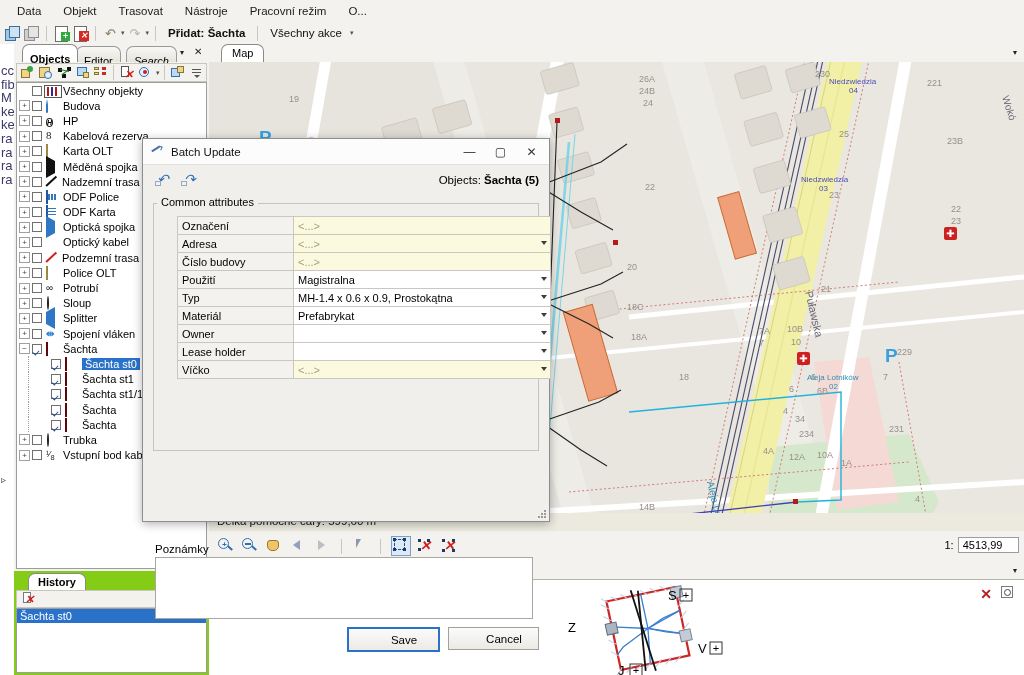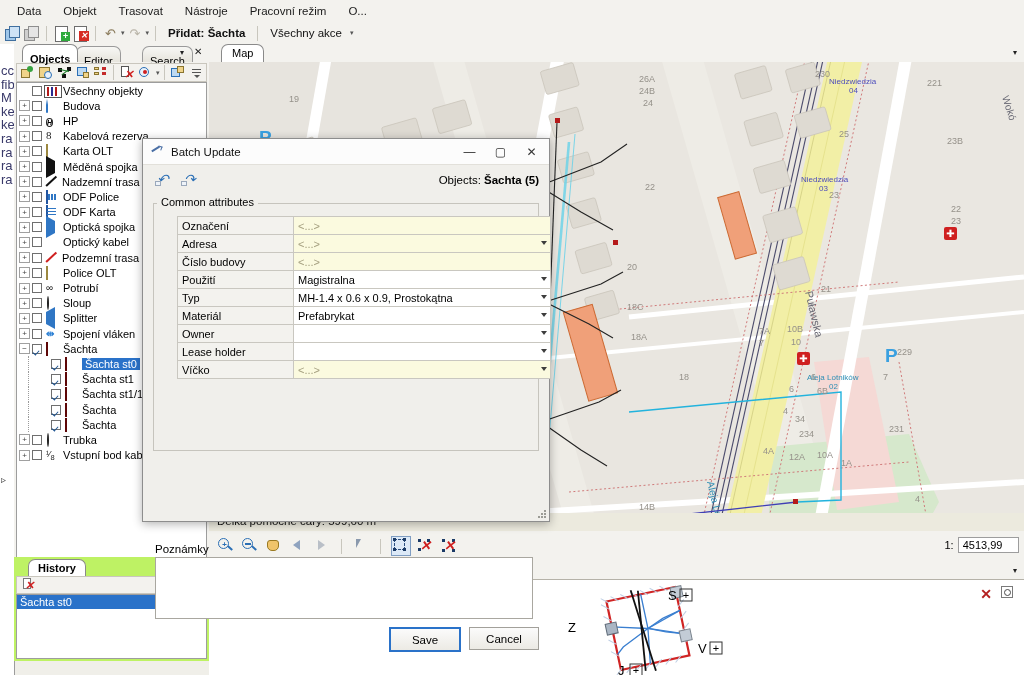--- a/index.html
+++ b/index.html
@@ -100,21 +100,21 @@
   .i-polOLT{width:12px;height:8px;background:#f2d98a;border:1px solid #9c8840;margin-top:2px;}
   .i-oo{font-size:10px;line-height:11px;color:#222;letter-spacing:-1px;}
   .i-circ{width:9px;height:9px;border:1.4px solid #222;border-radius:50%;margin:1px 0 0 1px;}
   .i-split{width:0;height:0;border-right:9px solid #2f76c4;border-top:5px solid transparent;
         border-bottom:5px solid transparent;margin-top:1px;}
   .i-spoj{font-size:10px;line-height:11px;color:#2a7fd4;font-weight:bold;}
   .i-red{width:11px;height:8px;background:#9e1111;border:1px solid #5e0707;margin-top:2px;}
   .i-frac{font-size:9px;line-height:11px;color:#222;}
 
   
-  .histpanel{position:absolute;left:14px;top:557px;width:195px;height:104px;background:#bef264;}
+  .histpanel{position:absolute;left:14px;top:571px;width:195px;height:104px;background:#84cc16;}
   .histtab{position:absolute;left:14px;top:2px;height:16px;font-size:11px;padding:2px 9px 0 9px;
        border:1px solid #8a8a8a;border-bottom:none;border-radius:7px 7px 0 0;background:#fff;font-weight:bold;}
   .histcaret{position:absolute;right:8px;top:4px;font-size:8px;color:#222;cursor:pointer;}
   .histtools{position:absolute;left:2px;top:19px;width:191px;height:18px;background:#f3f2ee;
        border:1px solid #c9c6bd;box-sizing:border-box;display:flex;align-items:center;padding-left:4px;}
   .histlist{position:absolute;left:2px;top:37px;width:191px;height:65px;background:#fff;
        border:1px solid #9d9d9d;box-sizing:border-box;}
   .histitem{background:#2a72c9;color:#fff;font-size:11px;padding:1px 3px;}
 
   
@@ -168,21 +168,21 @@
   .attrtable td.v{background:#fff;position:relative;padding-right:16px;}
   .attrtable td.v.yellow{background:#fbfadf;}
   .attrtable td.v .ph{color:#a49f7f;}
   .vcaret{position:absolute;right:3px;top:6px;width:0;height:0;border-left:3.5px solid transparent;
       border-right:3.5px solid transparent;border-top:4px solid #3d3d3d;}
 
   .notelabel{position:absolute;left:12px;top:404px;font-size:11.5px;}
   .notebox{position:absolute;left:12px;top:418px;width:376px;height:60px;background:#fff;border:1px solid #a9a7a0;}
   .dlgbtns{position:absolute;right:10px;top:488px;display:flex;gap:8px;}
   .btn{width:68px;height:21px;font-size:11.5px;background:linear-gradient(#fbfbfb,#eceae4);
-      border:1px solid #a2a09a;display:flex;align-items:center;justify-content:center;cursor:pointer;}
+      border:1px solid #a2a09a;display:flex;align-items:center;justify-content:center;cursor:pointer;padding-left:21px;}
   .btn.primary{border:2px solid #2a72c9;background:linear-gradient(#fbfbfb,#eceae4);}
   .resizegrip{position:absolute;right:2px;bottom:2px;width:10px;height:10px;}
   .sq{position:absolute;box-sizing:border-box;}
 </style>
 </head>
 <body>
 
 <div class="app">
 
   <div class="menubar">
@@ -236,21 +236,21 @@
     <div class="st">ra</div>
     <div class="st">ra</div>
     <div class="st">ra</div>
     <div style="position:absolute;left:1px;top:430px;font-size:10px;color:#444;">▹</div>
   </div>
 
   <div class="objpanel">
     <div class="tabrow">
       <div class="tab active" style="left:8px;">Objects</div>
       <div class="tab" style="left:62px;">Editor</div>
-      <div class="tab" style="left:128px;">Search</div>
+      <div class="tab" style="left:112px;font-style:italic;">Search</div>
       <div class="tabctl" style="left:166px;top:4px;font-size:8px;">▾</div>
       <div class="tabctl" style="left:180px;top:2px;">✕</div>
     </div>
 
     <div class="objtools">
       <span class="oico">
         <i class="sq" style="left:1px;top:4px;width:9px;height:9px;background:#f0d48a;border:1px solid #8a7530;"></i>
         <i class="sq" style="left:7px;top:1px;width:6px;height:6px;background:#37a341;border-radius:50%;"></i>
       </span>
       <span class="oico">

